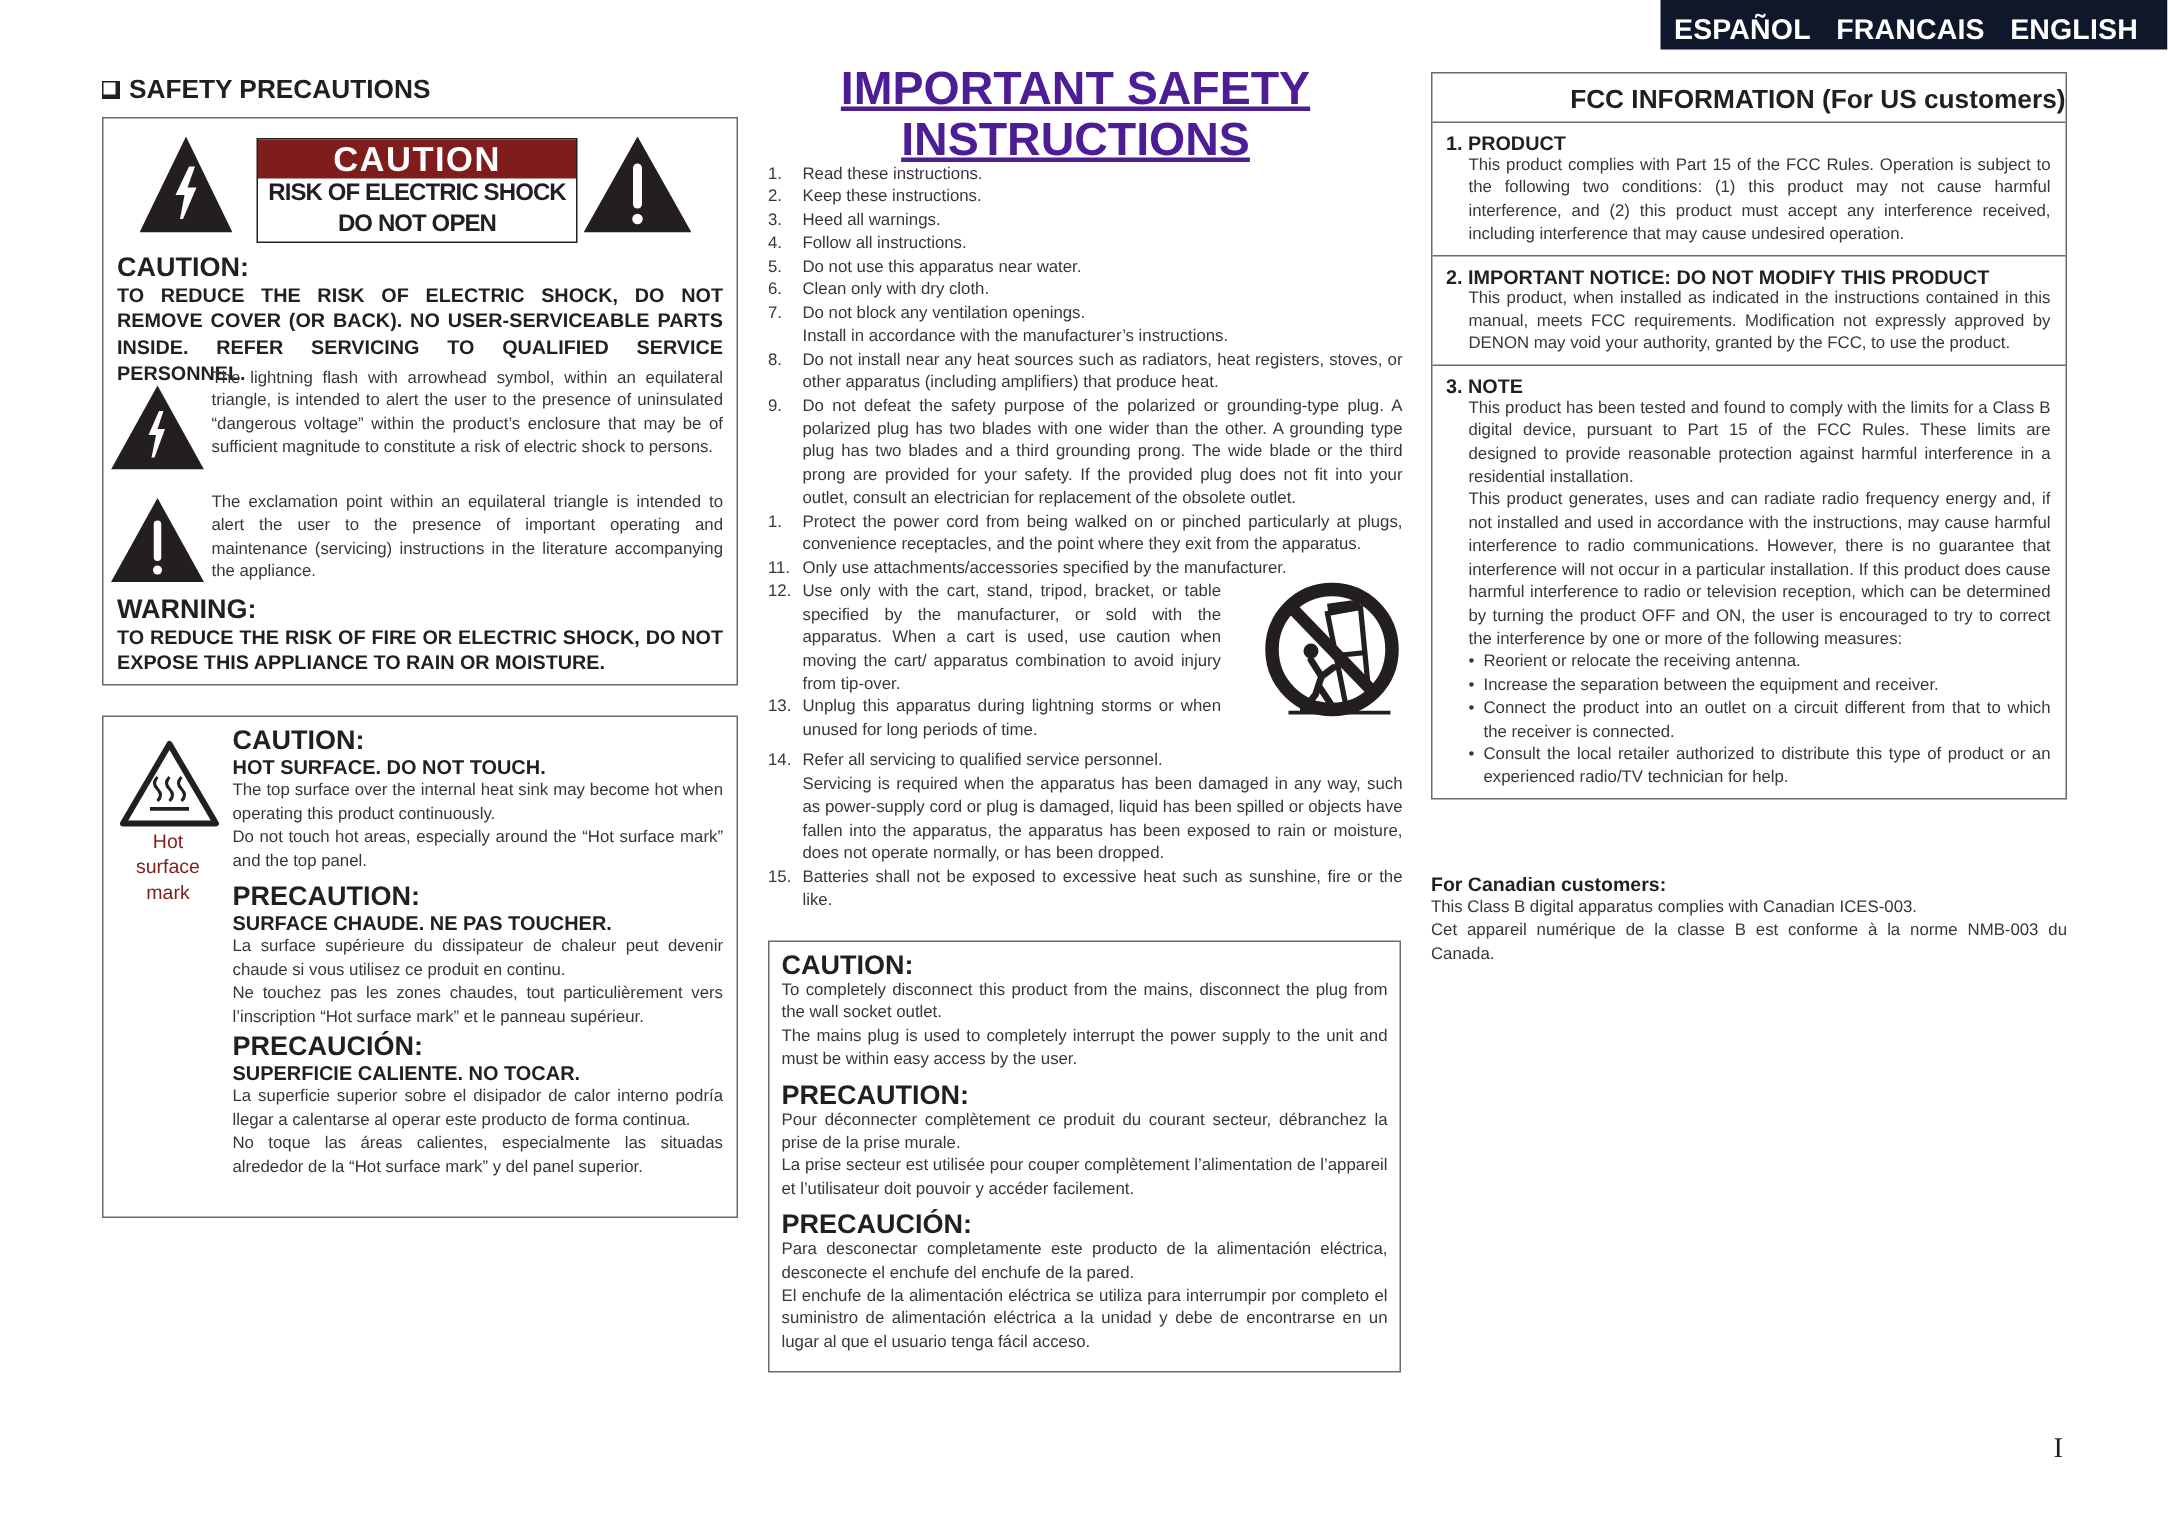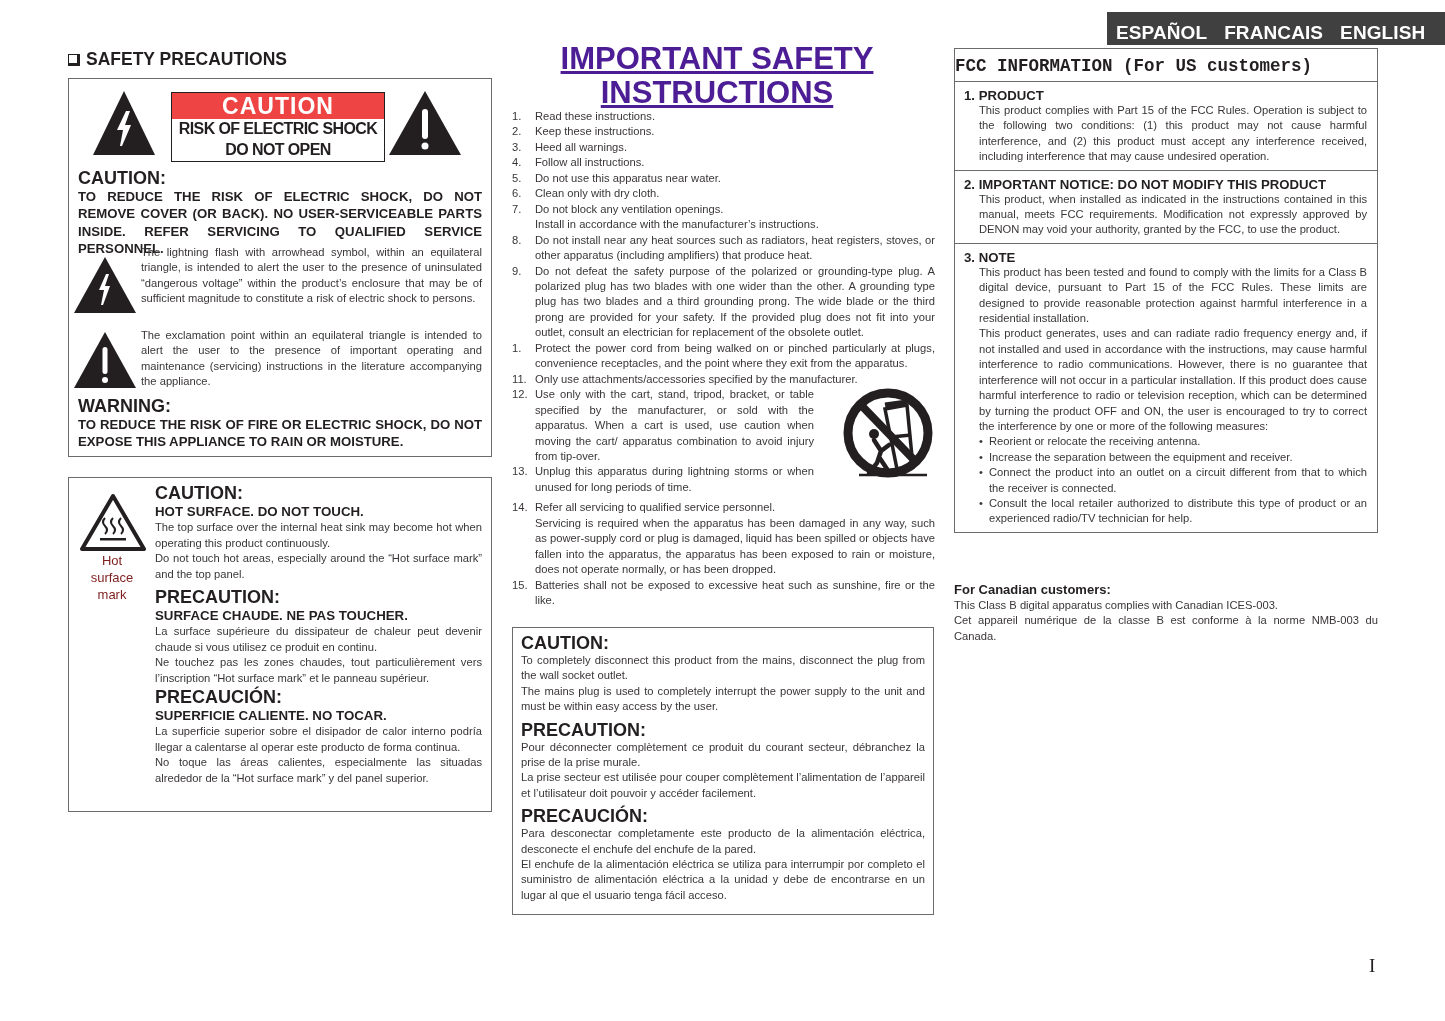--- a/index.html
+++ b/index.html
@@ -1,48 +1,48 @@
 <!DOCTYPE html>
 <html><head>
 <meta charset="utf-8">
 <style>
   * { box-sizing: border-box; margin: 0; padding: 0; }
   html, body { width: 1445px; height: 1021px; background: #ffffff; overflow: hidden; }
   body { position: relative; font-family: "Liberation Sans", sans-serif; color: #231f20; }
 
-  .lang-bar { position: absolute; left: 1107px; top: 12px; width: 338px; height: 33px; background: #404040; color: #fff; font-weight: bold; font-size: 19px; padding: 10px 0 0 9px; white-space: nowrap; letter-spacing: 0.1px; }
+  .lang-bar { position: absolute; left: 1107px; top: 0; width: 338px; height: 33px; background: #0f172a; color: #fff; font-weight: bold; font-size: 19px; padding: 10px 0 0 9px; white-space: nowrap; letter-spacing: 0.1px; }
   .lang-bar span { margin-right: 17px; }
   .body-text { font-size: 11.2px; line-height: 15.4px; text-align: justify; color: #3a3637; }
 
   
   .sec-title { position: absolute; left: 68px; top: 49px; font-size: 17.5px; font-weight: bold; color: #231f20; }
   .sec-title .box { display: inline-block; width: 12px; height: 12px; border: 1.5px solid #231f20; border-right-width: 3px; border-bottom-width: 3px; margin-right: 6px; vertical-align: -1px; }
 
   .box1 { position: absolute; left: 68px; top: 78px; width: 424px; height: 379px; border: 1px solid #6d6a6b; }
   .box2 { position: absolute; left: 68px; top: 477px; width: 424px; height: 335px; border: 1px solid #6d6a6b; }
 
   .tri { position: absolute; }
   .caution-label { position: absolute; left: 102px; top: 13px; width: 214px; border: 1px solid #231f20; text-align: center; }
-  .caution-label .top { background: #ef4444; color: #fff; font-weight: bold; font-size: 23px; line-height: 26px; letter-spacing: 1px; }
+  .caution-label .top { background: #7f1d1d; color: #fff; font-weight: bold; font-size: 23px; line-height: 26px; letter-spacing: 1px; }
   .caution-label .bot { font-weight: bold; font-size: 16px; line-height: 20px; letter-spacing: -0.6px; padding-bottom: 1px; }
 
   .h-big { font-size: 18px; font-weight: bold; color: #231f20; line-height: 20px; }
   .h-sub { font-size: 13.3px; font-weight: bold; color: #231f20; line-height: 17.4px; }
   .caps-bold { font-size: 13.2px; font-weight: bold; line-height: 17.4px; text-align: justify; color: #231f20; }
 
   
   .main-title { position: absolute; left: 512px; top: 42px; width: 410px; text-align: center; font-weight: bold; font-size: 31px; line-height: 34px; color: #4c1d95; text-decoration: underline; }
   .list { position: absolute; left: 512px; top: 109px; width: 423px; }
   .li { position: relative; padding-left: 23px; font-size: 11.2px; line-height: 15.45px; text-align: justify; color: #3a3637; }
   .li .n { position: absolute; left: 0; top: 0; }
   .box3 { position: absolute; left: 512px; top: 627px; width: 422px; height: 288px; border: 1px solid #6d6a6b; padding: 5px 8px 0 8px; }
 
   
   .fcc { position: absolute; left: 954px; top: 48px; width: 424px; border: 1px solid #6d6a6b; }
-  .fcc-head { height: 33px; border-bottom: 1px solid #6d6a6b; text-align: left; font-weight: bold; font-size: 17.5px; padding-top: 7px; color: #231f20; font-family: Liberation Mono, monospace; }
+  .fcc-head { height: 33px; border-bottom: 1px solid #6d6a6b; text-align: right; font-weight: bold; font-size: 17.5px; padding-top: 7px; color: #231f20; }
   .fcc-sec { border-bottom: 1px solid #6d6a6b; padding: 6px 10px 5px 9px; }
   .fcc-sec:last-child { border-bottom: none; }
   .fcc-sec .t { font-size: 13.2px; font-weight: bold; line-height: 15px; color: #231f20; }
   .fcc-sec .b { padding-left: 15px; }
   .bullet { position: relative; padding-left: 10px; }
   .bullet::before { content: "•"; position: absolute; left: 0; top: 0; }
   .canada { position: absolute; left: 954px; top: 581px; width: 424px; }
   .canada .t { font-size: 13px; font-weight: bold; line-height: 17px; color: #231f20; }
 
   .page-no { position: absolute; left: 1369px; top: 955px; font-family: "Liberation Serif", serif; font-size: 19px; color: #231f20; }

